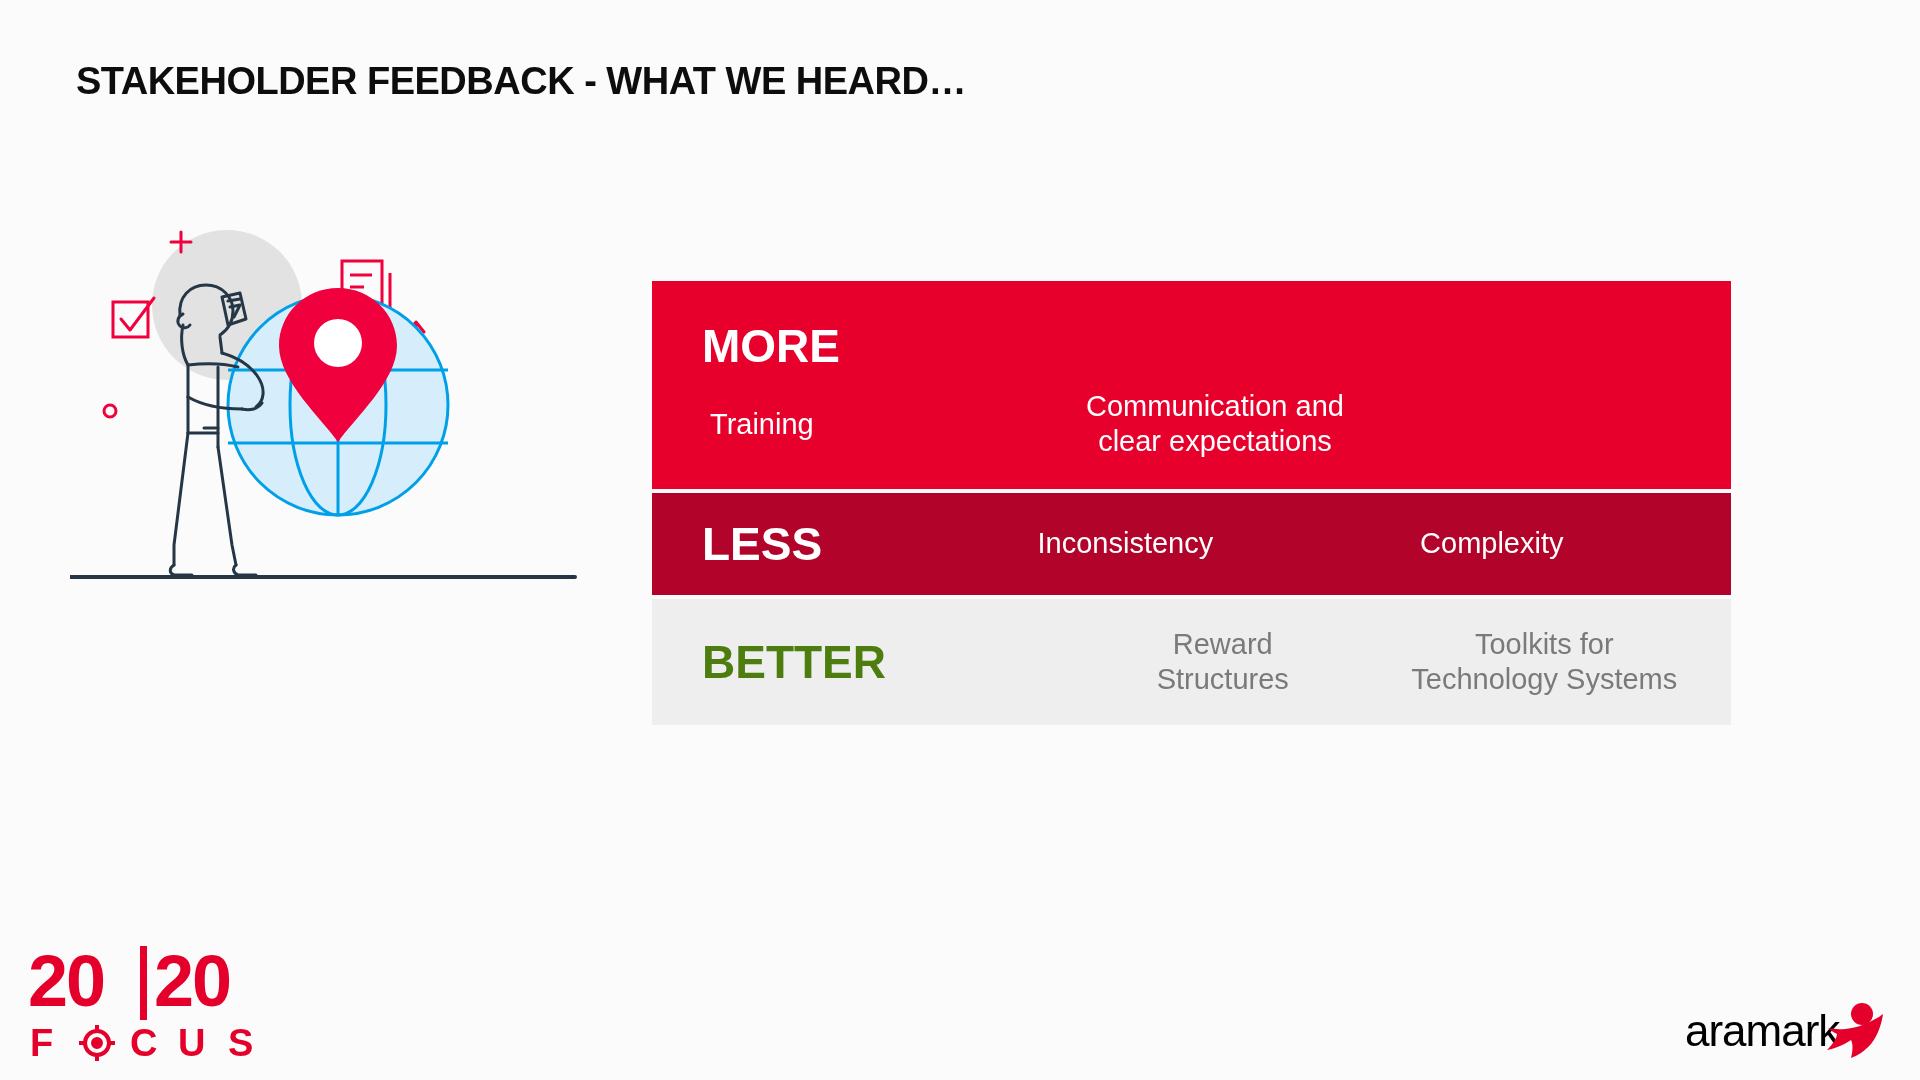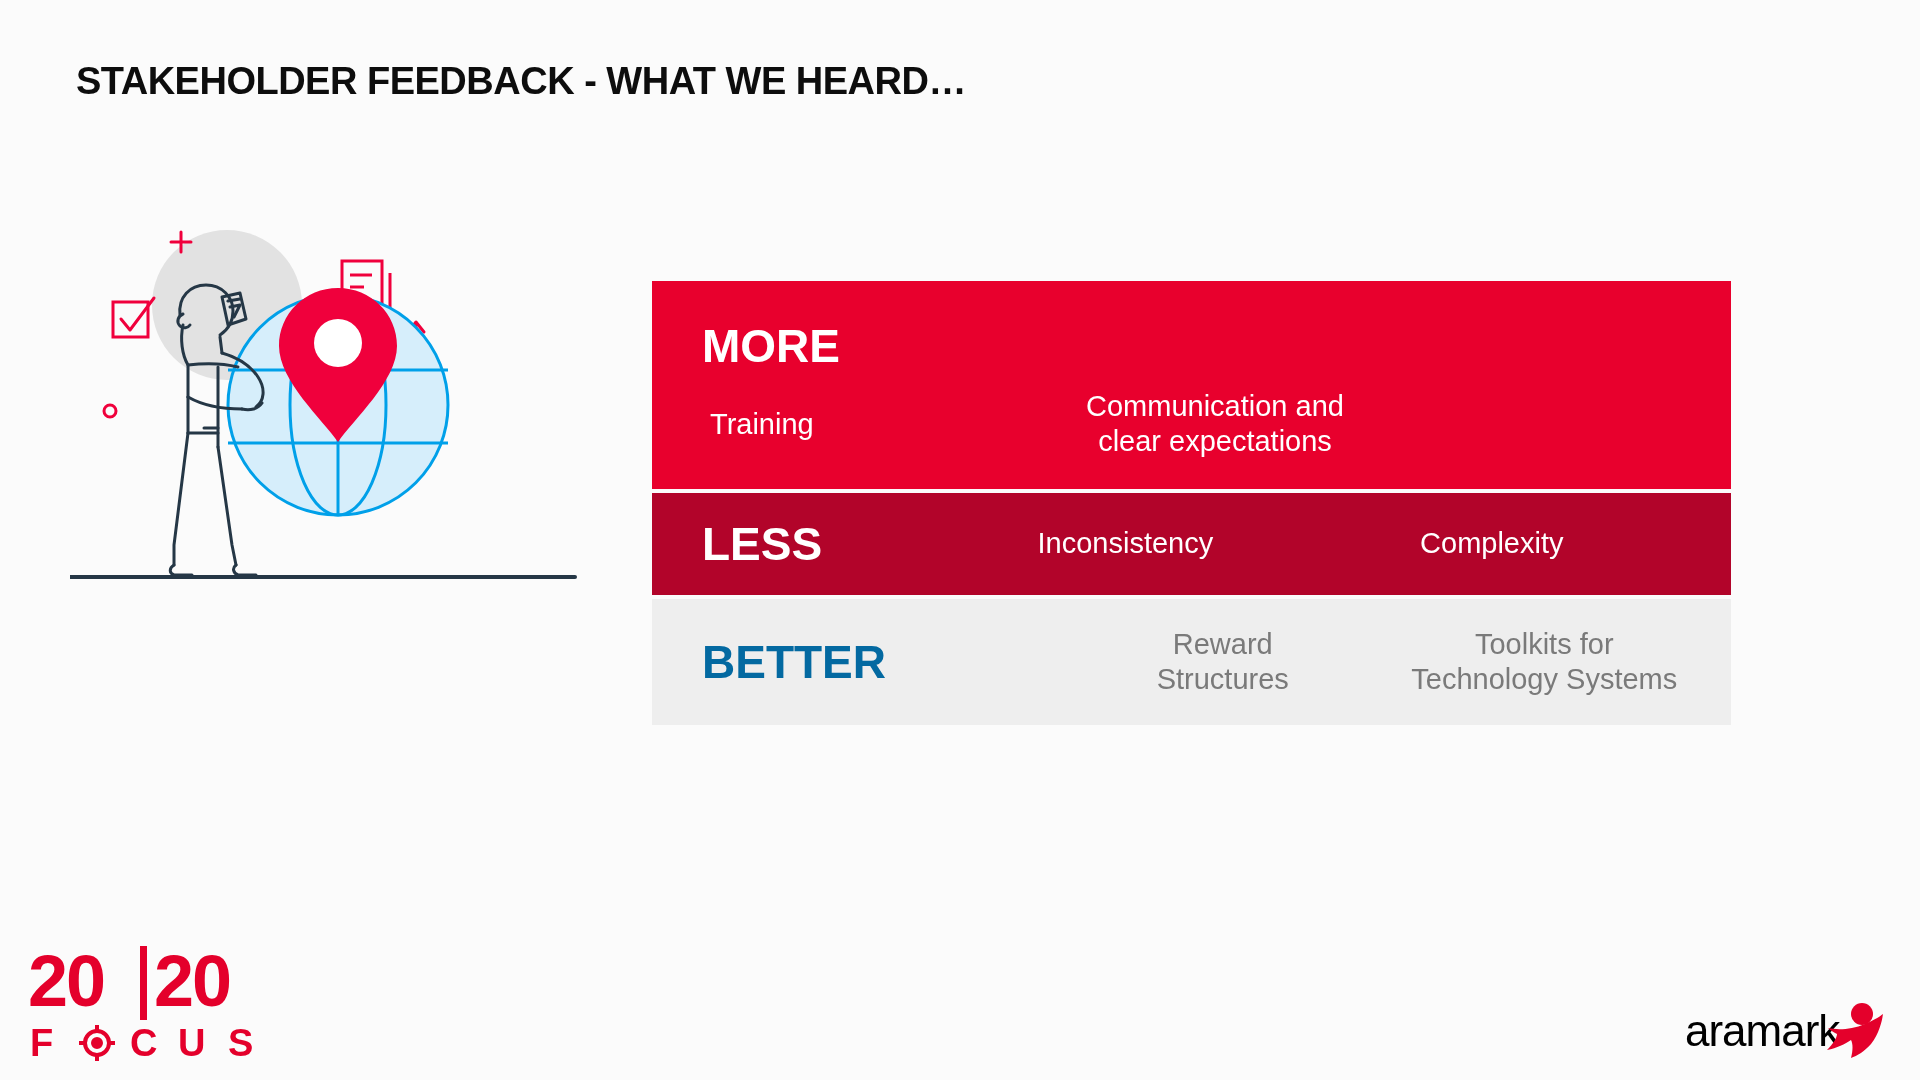--- a/index.html
+++ b/index.html
@@ -76,21 +76,21 @@
     color: #ffffff;
     line-height: 1;
     flex: 0 0 auto;
   }
   .fb-row.more .fb-label {
     position: absolute;
     left: 50px;
     top: 42px;
   }
   .fb-row.better .fb-label {
-    color: #0369a1;
+    color: #4d7c0f;
   }
 
   .more-items {
     display: flex;
     width: 100%;
     align-items: center;
     margin-top: 108px;
   }
   .more-items .fb-item:nth-child(1) {
     flex: 0 0 342px;

